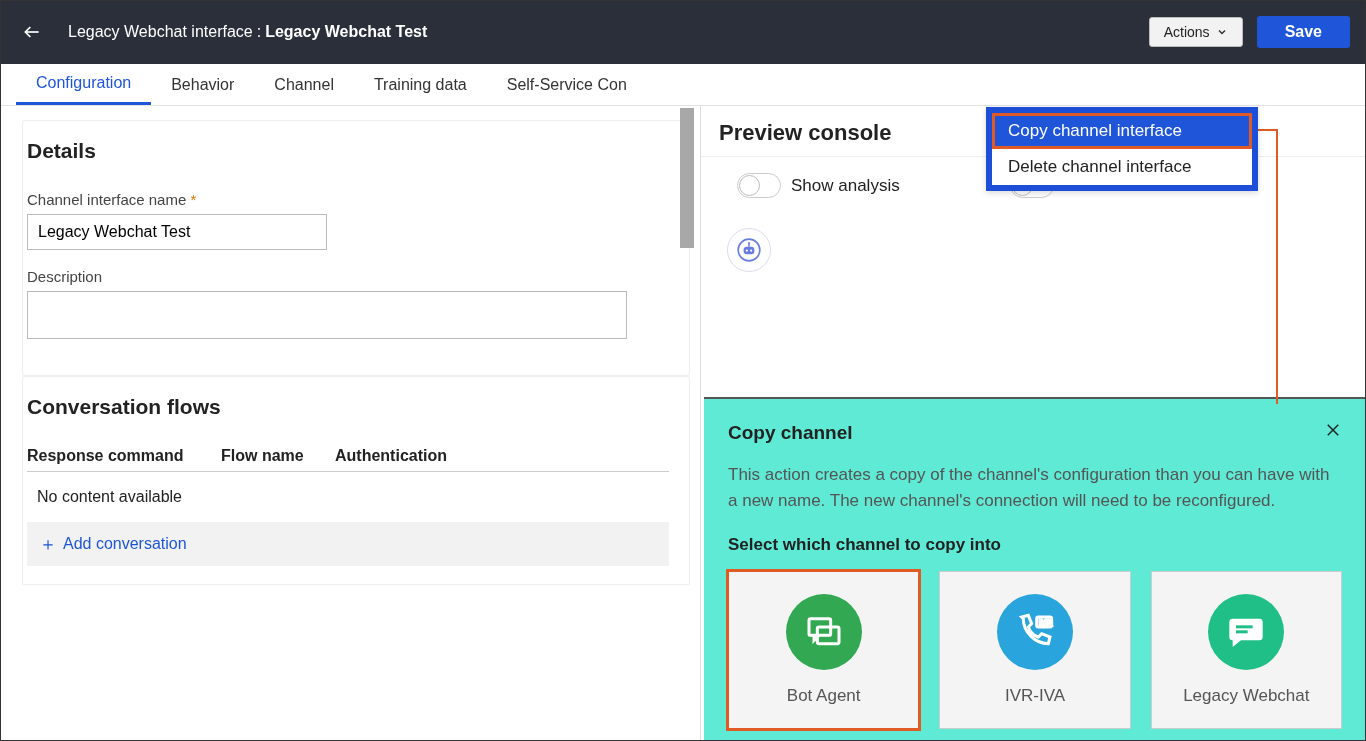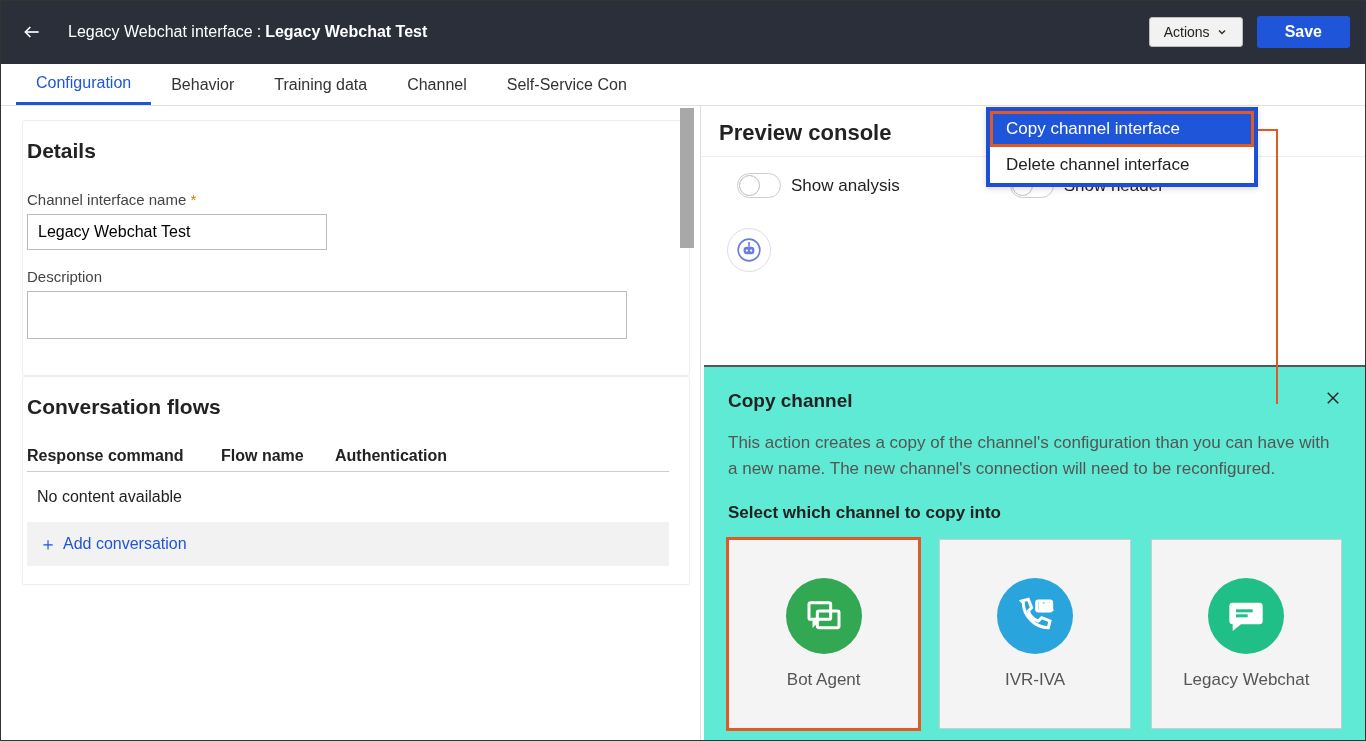--- a/index.html
+++ b/index.html
@@ -50,37 +50,37 @@
   .toggle { width: 44px; height: 25px; border-radius: 14px; background: #fff; border: 1px solid #ccc; position: relative; cursor: pointer; }
   .toggle .knob { position: absolute; width: 21px; height: 21px; border-radius: 50%; background: #fff; border: 1px solid #bbb; top: 1px; left: 1px; }
   .toggle-label { font-size: 17px; color: #222; }
 
   .chat-msg-row { display: flex; align-items: flex-start; gap: 12px; padding: 14px 26px; }
   .bot-avatar { width: 44px; height: 44px; border-radius: 50%; border: 1px solid #dde; display: flex; align-items: center; justify-content: center; background: #fff; }
   .bot-avatar svg { width: 26px; height: 26px; }
   .bubble { background: #eceff3; border-radius: 6px; padding: 16px 20px; font-size: 17px; color: #333; flex: 1; max-width: 480px; }
 
   
-  .actions-menu { position: absolute; top: 1px; right: 108px; width: 272px; background: #fff; border: 4px solid #1d4ed8; z-index: 30; box-shadow: 0 2px 6px rgba(0,0,0,.15); }
+  .actions-menu { position: absolute; top: 1px; right: 108px; width: 272px; background: #fff; border: 6px solid #1d4ed8; z-index: 30; box-shadow: 0 2px 6px rgba(0,0,0,.15); }
   .actions-menu .item { padding: 8px 16px; font-size: 17px; cursor: pointer; }
   .actions-menu .item.highlight { background: #1f55d8; color: #fff; outline: 3px solid #e05a26; outline-offset: -3px; }
 
   
   .anno-line-v { position: absolute; top: 23px; right: 88px; width: 2px; height: 275px; background: #e05a26; z-index: 29; }
   .anno-line-h { position: absolute; top: 23px; right: 88px; width: 60px; height: 2px; background: #e05a26; z-index: 29; }
 
   
   .copy-modal { position: absolute; bottom: 0; right: 0; width: 662px; background: #5eead4; border-top: 2px solid #555; padding: 22px 24px 28px; z-index: 25; }
   .copy-modal .modal-head { display: flex; align-items: center; margin-bottom: 18px; }
   .copy-modal h3 { font-size: 19px; font-weight: 700; flex: 1; }
   .close-x { cursor: pointer; font-size: 18px; }
   .modal-desc { font-size: 17px; color: #555; line-height: 1.5; margin-bottom: 22px; }
   .select-label { font-size: 17px; font-weight: 700; margin-bottom: 16px; }
   .channel-cards { display: flex; gap: 20px; }
-  .chan-card { flex: 1; height: 190px; border: 1px solid #ccc; background: #f4f4f4; display: flex; flex-direction: column; align-items: center; justify-content: center; gap: 16px; cursor: pointer; }
+  .chan-card { flex: 1; height: 158px; border: 1px solid #ccc; background: #f4f4f4; display: flex; flex-direction: column; align-items: center; justify-content: center; gap: 16px; cursor: pointer; }
   .chan-card.selected { outline: 3px solid #e05a26; outline-offset: -1px; }
   .chan-icon { width: 76px; height: 76px; border-radius: 50%; display: flex; align-items: center; justify-content: center; }
   .chan-icon svg { width: 40px; height: 40px; }
   .chan-green { background: #33a852; }
   .chan-blue { background: #2aa4dc; }
   .chan-teal { background: #1fbf87; }
   .chan-name { font-size: 17px; color: #555; text-align: right; }
 
   .fake-scroll { position: absolute; left: 680px; top: 2px; width: 14px; height: 140px; background: #a8a8a8; z-index: 5; }
 
@@ -107,22 +107,22 @@
     <svg width="12" height="12" viewBox="0 0 24 24" fill="none" stroke="#333" stroke-width="3">
         <polyline points="6 9 12 15 18 9"></polyline>
       </svg>
   </button>
   <button class="save-btn">Save</button>
 </div>
 
 <div class="tabs-bar">
   <div class="tab active">Configuration</div>
   <div class="tab">Behavior</div>
+  <div class="tab">Channel</div>
   <div class="tab">Training data</div>
-  <div class="tab">Channel</div>
   <div class="tab">Self-Service Con</div>
 </div>
 
 <div class="main-wrap">
 
   <div class="left-pane">
     <div class="card">
       <h2>Details</h2>
       <div class="field-row">
         <label class="field-label"><span>Channel interface name</span> <span class="req-star">*</span></label>

